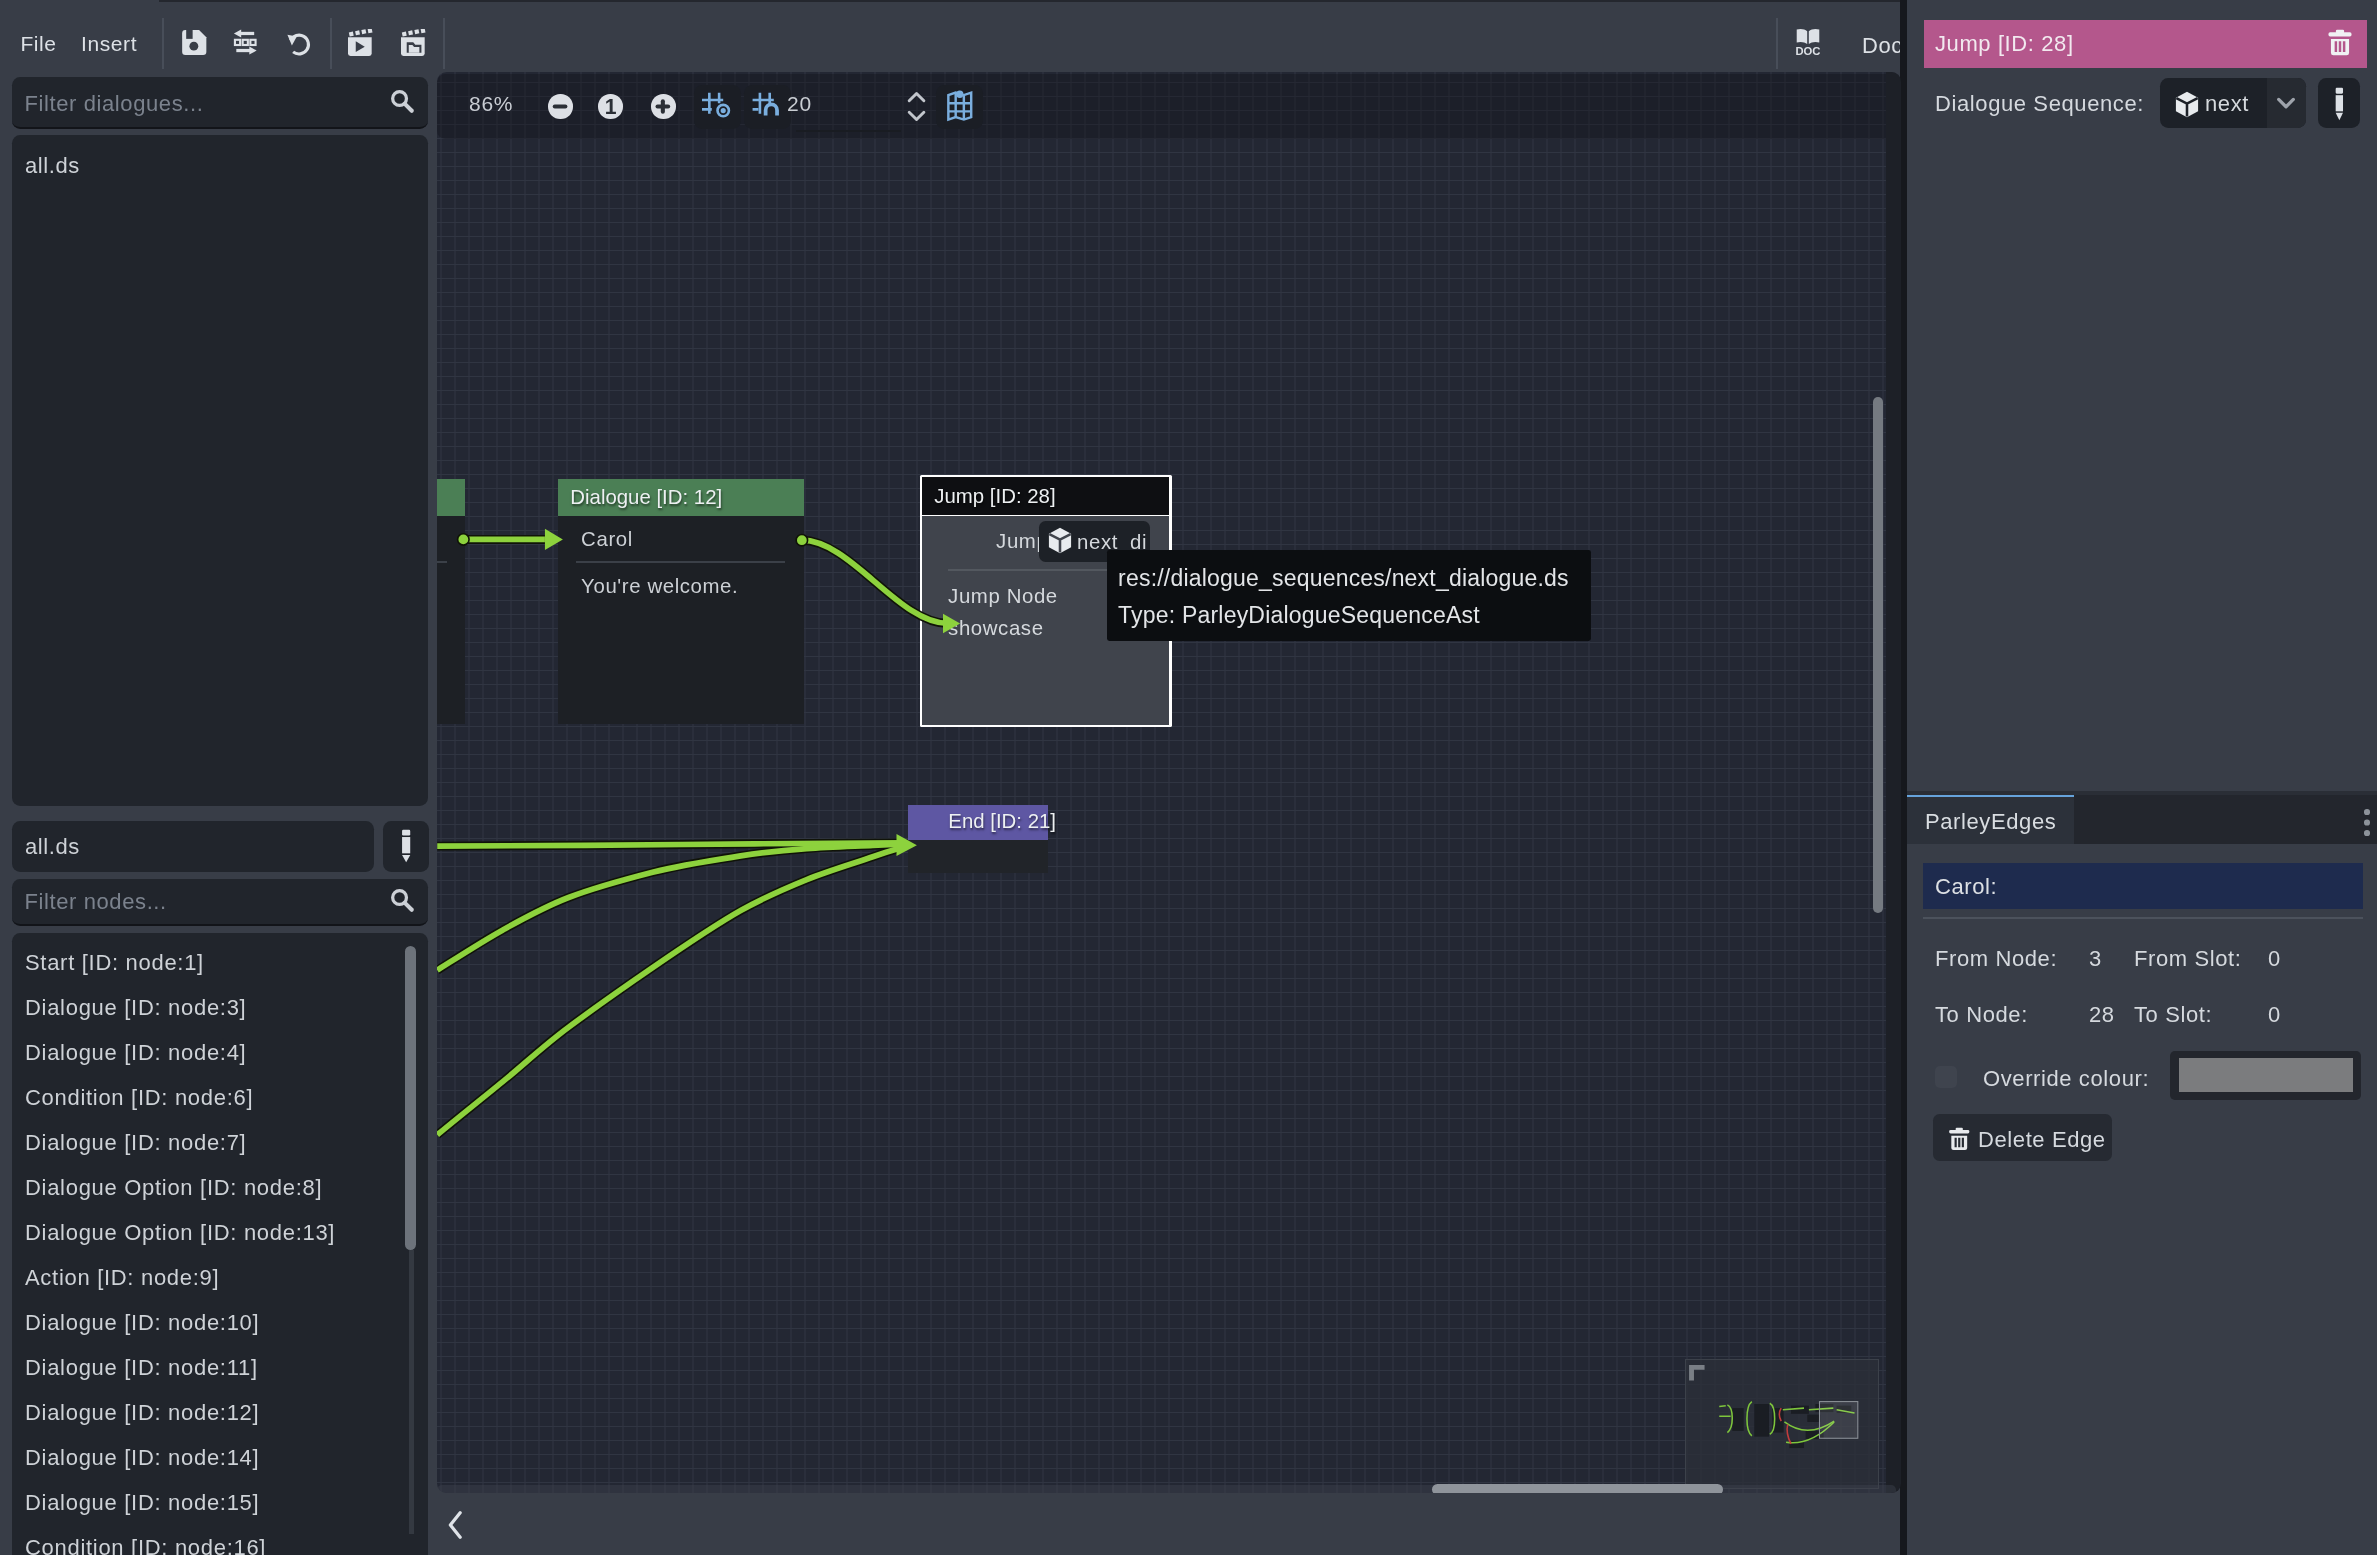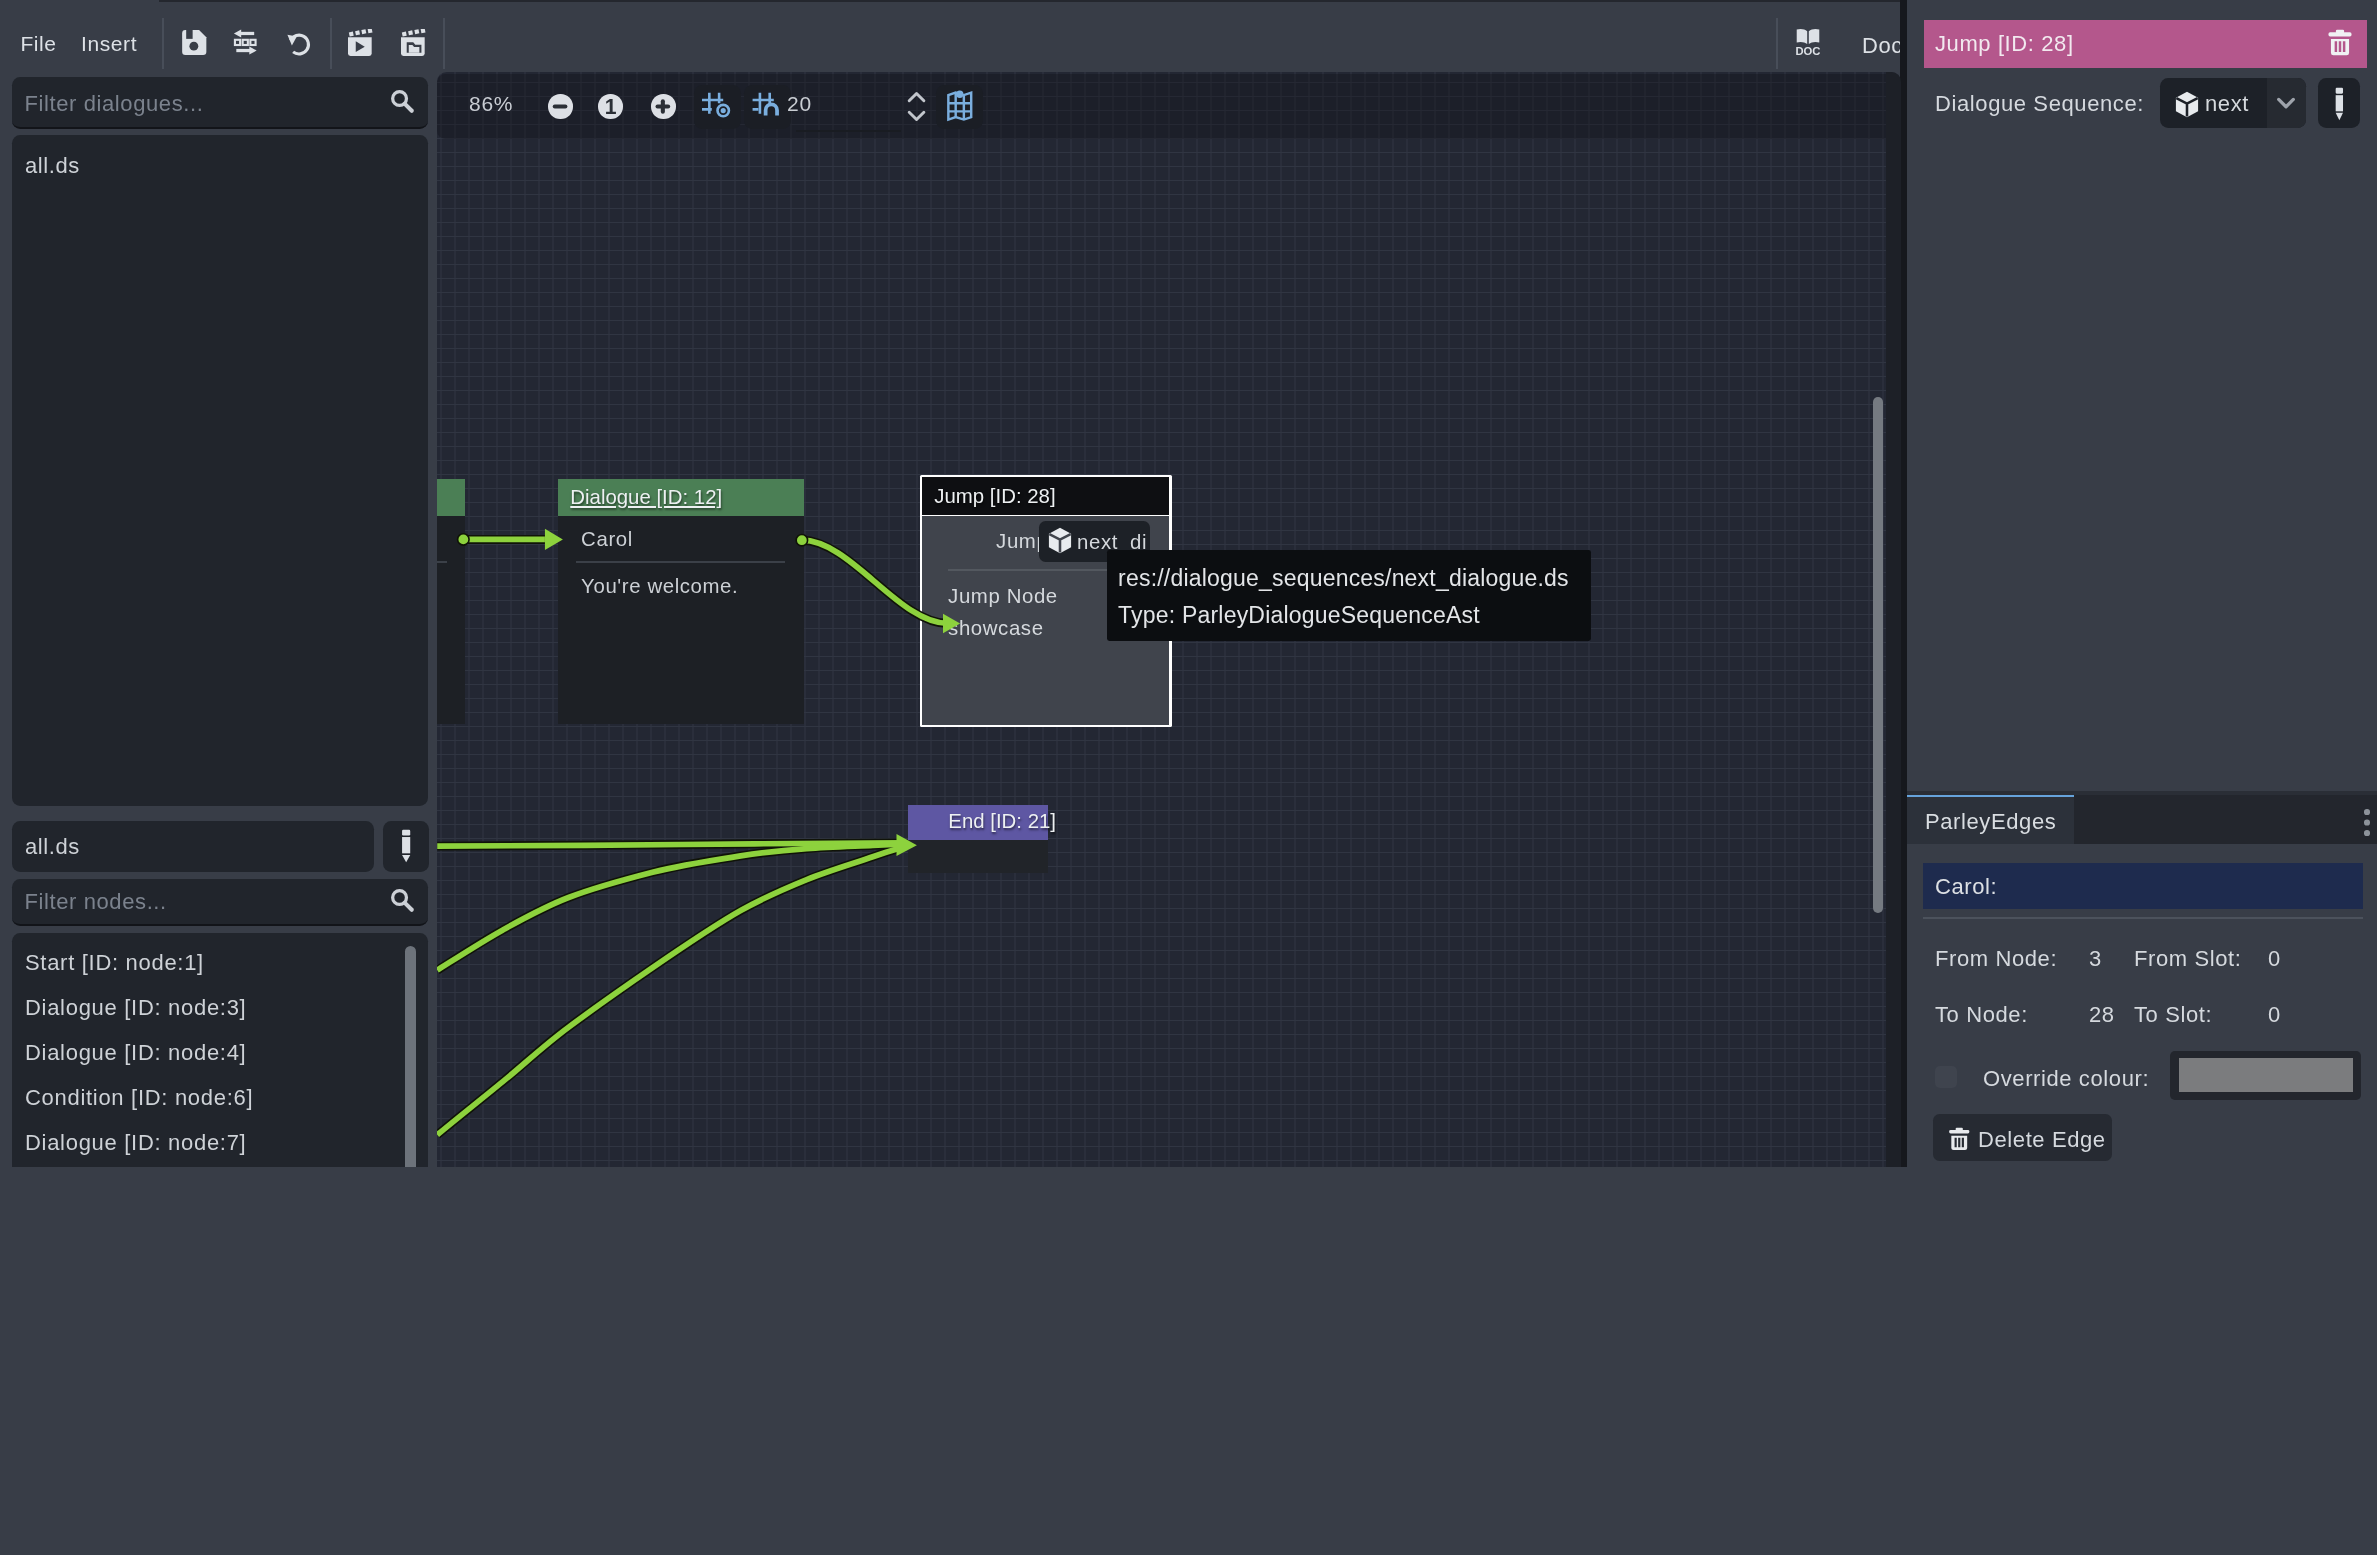--- a/index.html
+++ b/index.html
@@ -1,18 +1,18 @@
 <!DOCTYPE html>
 <html style="font-size:13px"><head>
 <meta charset="utf-8">
 <style>
 * { margin:0; padding:0; box-sizing:border-box; }
 html,body { width:2377px; height:1555px; overflow:hidden; background:#383d47; }
 body { font-family:"Liberation Sans", sans-serif; }
-#app { position:relative; width:2377px; height:1167px; background:#383d47; overflow:hidden; }
+#app { position:relative; width:2377px; height:1555px; background:#383d47; overflow:hidden; }
 .abs { position:absolute; }
 .txt { position:absolute; color:#d5d9de; font-size:22px; letter-spacing:0.6px; white-space:nowrap; }
 
 .menu { color:#dde1e6; font-size:21px; }
 .vsep { position:absolute; width:1.6px; background:#484e59; }
 
 .inset { position:absolute; background:#21252c; border-radius:8.2px; }
 .search { border-bottom:2.4px solid #121419; }
 
 #canvas { position:absolute; left:437px; top:72px; width:1464px; height:1421px;
@@ -192,21 +192,21 @@
     <path d="M138 548 L138 574 L160 561 Z" fill="#8dd23d" transform="translate(0,12)"></path>
     <path d="M626 664 L626 688 L647 676 Z" fill="#8dd23d"></path>
     <path d="M569 934 L569 961 L594 948 Z" fill="#8dd23d"></path>
   </svg>
 
   <div class="abs" style="left:0; top:407px; width:33px; height:37px; background:#4b7f55;"></div>
   <div class="nodebody" style="left:0; top:444px; width:33px; height:208px;"></div>
   <div class="abs" style="left:0; top:489px; width:14.7px; height:1.6px; background:#3b4048;"></div>
 
   <div class="abs" style="left:126px; top:407px; width:246px; height:37px; background:#4b7f55;"></div>
-  <div class="nodehdr" style="left:126px; top:407px;text-decoration:underline;">Dialogue [ID: 12]</div>
+  <div class="nodehdr" style="left:126px; top:407px;">Dialogue [ID: 12]</div>
   <div class="nodebody" style="left:126px; top:444px; width:246px; height:208px;"></div>
   <div class="txt" style="left:149px; top:456px; color:#ccd0d5; font-size:20.4px;">Carol</div>
   <div class="abs" style="left:144px; top:489px; width:209px; height:1.6px; background:#3b4048;"></div>
   <div class="txt" style="left:149px; top:503px; color:#ccd0d5; font-size:20.4px;">You're welcome.</div>
 
   <div class="abs" style="left:488px; top:403px; width:252px; height:252px; background:#ffffff; border-radius:1.6px;"></div>
   <div class="abs" style="left:490px; top:405px; width:247px; height:38px; background:#0e0f12;"></div>
   <div class="nodehdr" style="left:490px; top:406px;">Jump [ID: 28]</div>
   <div class="abs" style="left:490px; top:444px; width:247px; height:209px; background:#40444c;"></div>
   <div class="txt" style="left:516px; top:458px; color:#d5d9dd; font-size:20.4px;margin-left:48px;">Jump To:</div>

